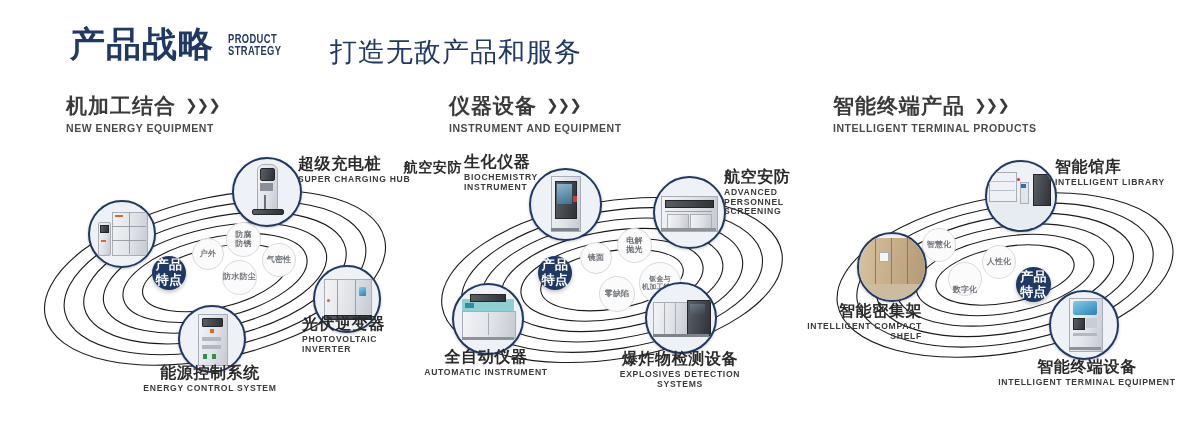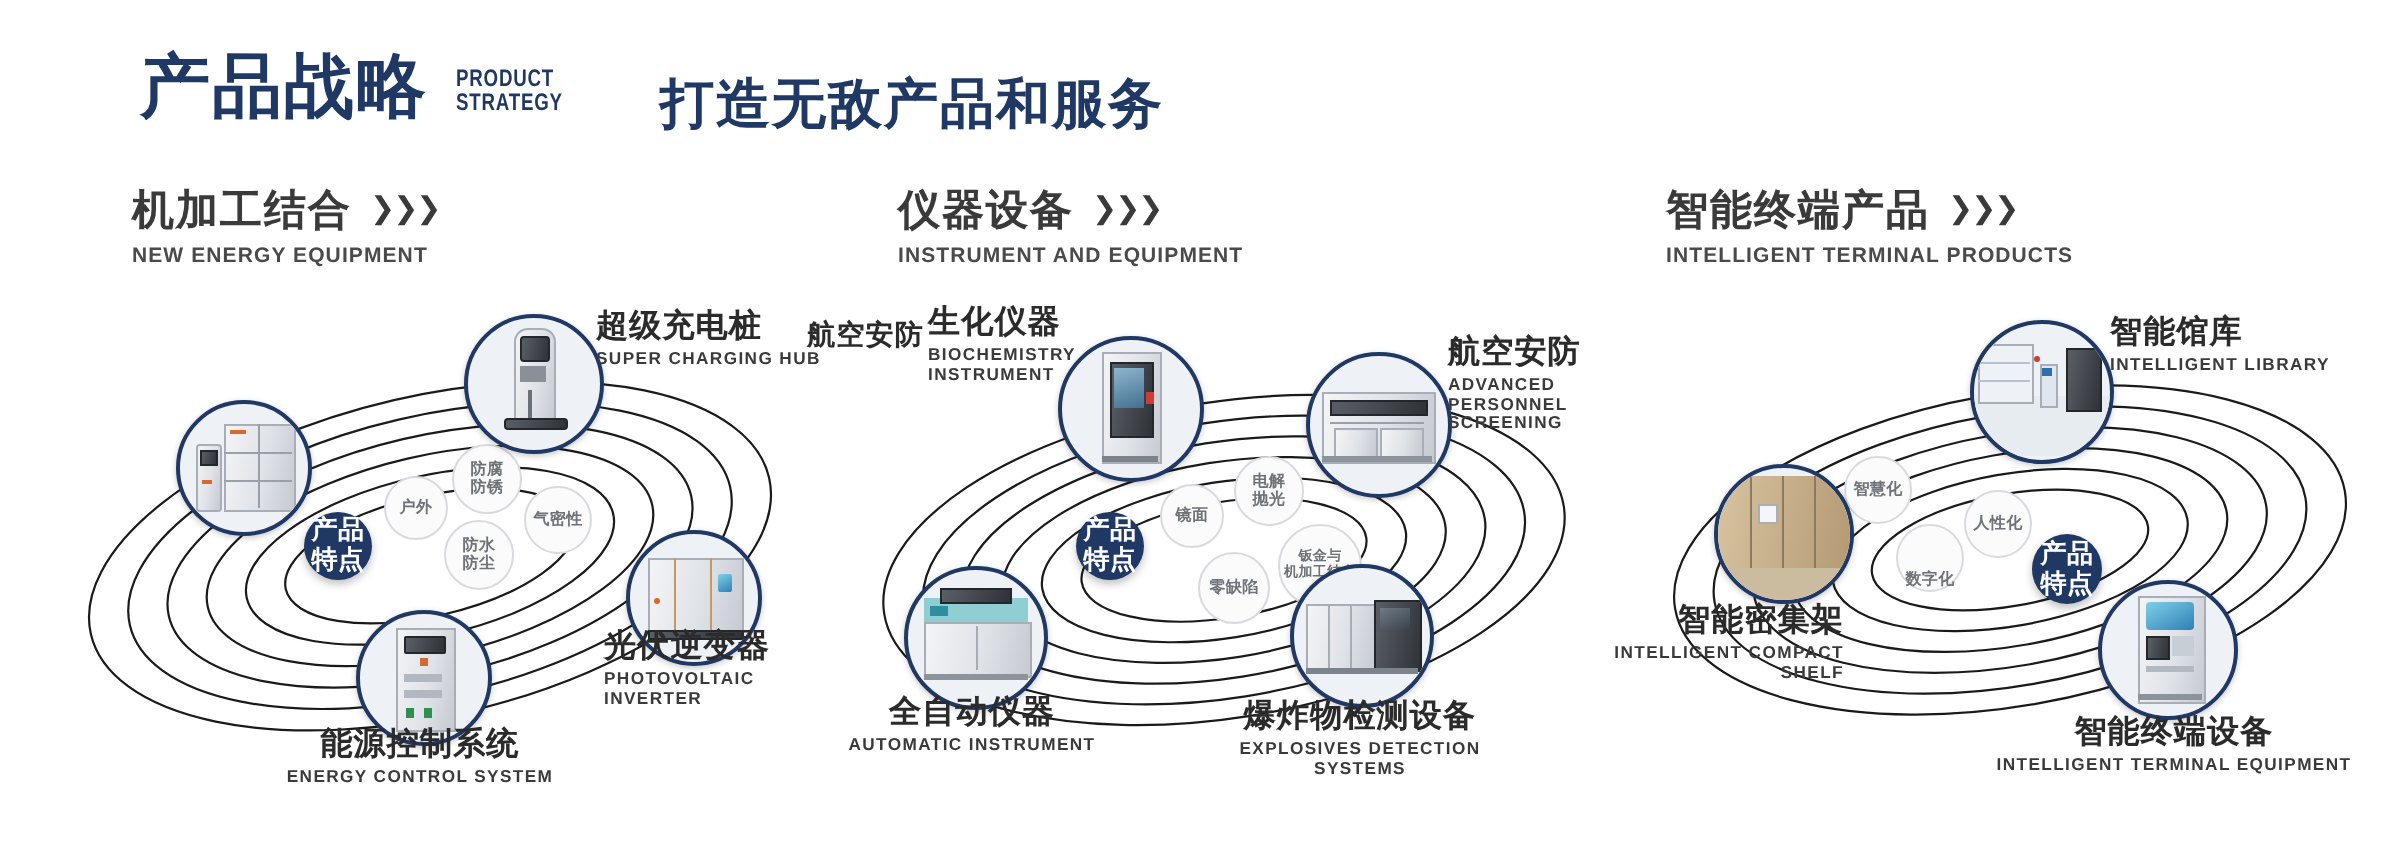--- a/index.html
+++ b/index.html
@@ -22,21 +22,21 @@
     font-family:"Liberation Sans","DejaVu Sans",sans-serif;
   }
   .hdr-en{
     font-size:12px;font-weight:bold;color:#1F3864;
     line-height:1.05;letter-spacing:.5px;
     transform:scaleX(.78);transform-origin:left bottom;
     padding-bottom:3px;white-space:pre-line;
   }
   .hdr-sub{
     position:absolute;left:330px;top:34px;
-    font-size:27px;font-weight:bold;color:#1F3864;letter-spacing:1px;
+    font-size:27px;font-weight:normal;color:#1F3864;letter-spacing:1px;
   }
 
   
   .sec{position:absolute;}
   .sec-cn{
     font-size:21px;font-weight:bold;color:#3a3a3a;letter-spacing:1px;
     display:flex;align-items:center;gap:9px;line-height:1.1;
   }
   .chev{color:#3a3a3a;font-size:15px;letter-spacing:-1px;font-weight:bold;}
   .sec-en{
@@ -139,21 +139,21 @@
       <span>产品</span>
       <span>特点</span>
     </div>
     <div class="feat" style="left:192px;top:88px;width:30px;height:30px;">
       <span>户外</span>
     </div>
     <div class="feat" style="left:226px;top:72px;width:33px;height:33px;flex-direction:column;">
       <span>防腐</span>
       <span>防锈</span>
     </div>
-    <div class="feat" style="left:222px;top:110px;width:33px;height:33px;flex-direction:column;">
+    <div class="feat" style="left:222px;top:110px;width:33px;height:33px;flex-direction:row;">
       <span>防水</span>
       <span>防尘</span>
     </div>
     <div class="feat" style="left:262px;top:93px;width:32px;height:32px;">
       <span>气密性</span>
     </div>
 
     <div class="node" style="left:88px;top:50px;width:64px;height:64px;">
       <div class="art">
         <div class="bdy" style="left:22px;top:10px;width:34px;height:42px;"></div>

